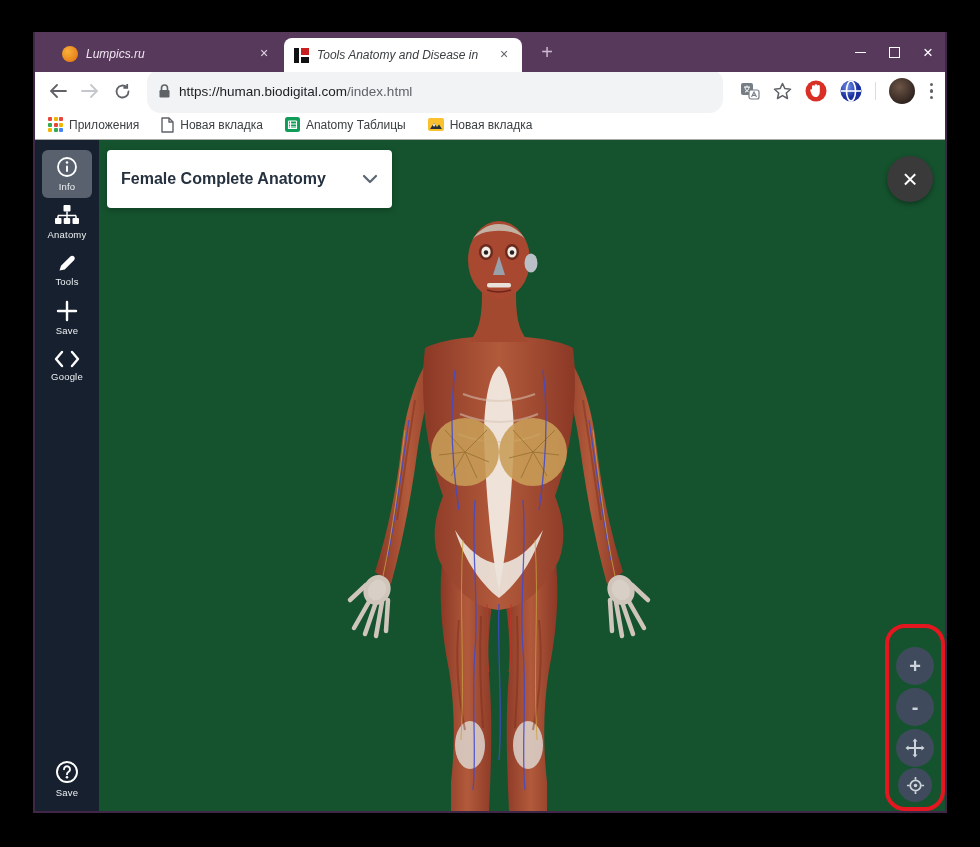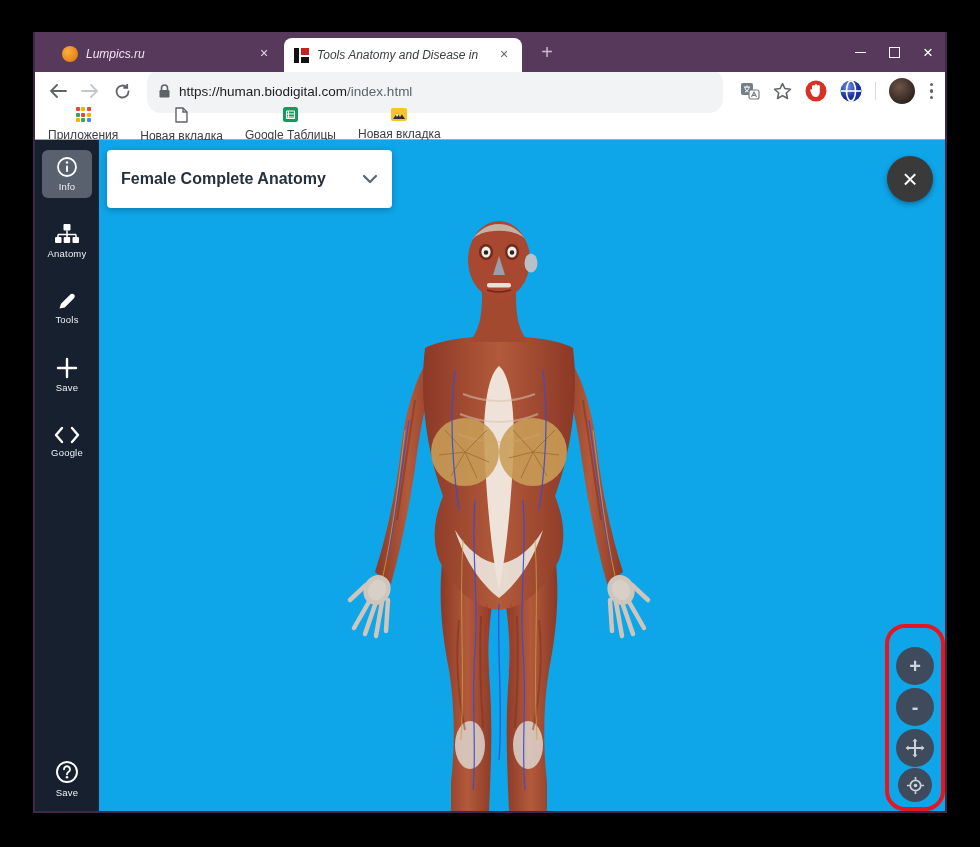--- a/index.html
+++ b/index.html
@@ -45,35 +45,35 @@
   .toolbar-right { margin-left:auto; display:flex; align-items:center; gap:13px; }
   .tb-divider { width:1px; height:18px; background:#dadce0; }
   .avatar { width:26px; height:26px; border-radius:50%;
             background:radial-gradient(circle at 40% 35%, #6e5547, #3a2c26 60%, #17120f); }
   .kebab { display:flex; flex-direction:column; gap:3px; padding:2px; }
   .kebab i { width:3.5px; height:3.5px; border-radius:50%; background:#5f6368; }
 
   
   .bookmarks { height:30px; background:#fff; border-bottom:1px solid #a9a9a9;
                display:flex; align-items:center; gap:22px; padding:0 0 0 13px; }
-  .bm-item { display:flex; align-items:center; gap:6px; font-size:12px; color:#3c4043;flex-direction:column; }
+  .bm-item { display:flex; align-items:center; gap:6px; font-size:12px; color:#3c4043; }
   .apps-grid { display:grid; grid-template-columns:repeat(3,4px); grid-gap:1.5px; }
   .apps-grid i { width:4px; height:4px; border-radius:1px; }
 
   
   .content { display:flex; height:671px; }
   .sidebar { width:64px; background:#17202e; display:flex; flex-direction:column;
              align-items:center; padding-top:10px; }
   .side-item { width:50px; height:48px; display:flex; flex-direction:column; align-items:center;
-               justify-content:center; gap:3px; margin-bottom:19px; border-radius:6px; }
+               justify-content:center; gap:3px; border-radius:6px; }
   .side-item.active { background:#59616e; }
   .side-label { font-size:9.5px; color:#eef1f5; letter-spacing:.2px; }
   .side-help { margin-top:auto; margin-bottom:8px; }
 
-  .viewer { position:relative; flex:1; background:#0ea5e9; overflow:hidden; }
+  .viewer { position:relative; flex:1; background:#14532d; overflow:hidden; }
 
   .model-selector { position:absolute; left:8px; top:10px; width:285px; height:58px; background:#fff;
                     border-radius:4px; box-shadow:0 2px 6px rgba(0,0,0,.25);
                     display:flex; align-items:center; padding:0 14px; }
   .model-selector-label { flex:1; font-size:16px; font-weight:bold; color:#25313f; line-height:20px; }
 
   .viewer-close { position:absolute; left:788px; top:16px; width:46px; height:46px; border-radius:50%;
                   background:#3a3a3a; box-shadow:0 2px 5px rgba(0,0,0,.35); color:#fff;
                   display:flex; align-items:center; justify-content:center; font-size:26px; font-weight:300; }
 
@@ -201,21 +201,21 @@
           <path d="M1 1 H8 L12 5 V15 H1 Z" fill="#fff" stroke="#5f6368" stroke-width="1.4" stroke-linejoin="round"></path>
           <path d="M8 1 V5 H12" fill="none" stroke="#5f6368" stroke-width="1.4"></path>
         </svg>
       <span>Новая вкладка</span>
     </div>
     <div class="bm-item">
       <svg width="15" height="15" viewBox="0 0 15 15">
           <rect x="0" y="0" width="15" height="15" rx="2.5" fill="#0f9d58"></rect>
           <path d="M3.5 4 H11.5 M3.5 7 H11.5 M3.5 10 H11.5 M5.5 4 V11.5 M3.5 4 V11.5 H11.5 V4" stroke="#fff" stroke-width="1.1" fill="none"></path>
         </svg>
-      <span>Google Таблицы</span>
+      <span>Anatomy Таблицы</span>
     </div>
     <div class="bm-item">
       <svg width="16" height="13" viewBox="0 0 16 13">
           <rect x="0" y="0" width="16" height="13" rx="2" fill="#fbc02d"></rect>
           <path d="M2 11 L6 5 L9 9 L11 6.5 L14 11 Z" fill="#263238"></path>
           <path d="M6 5 L7.4 7.1 L6 9 L4.7 7 Z" fill="#eceff1"></path>
         </svg>
       <span>Новая вкладка</span>
     </div>
   </div>

